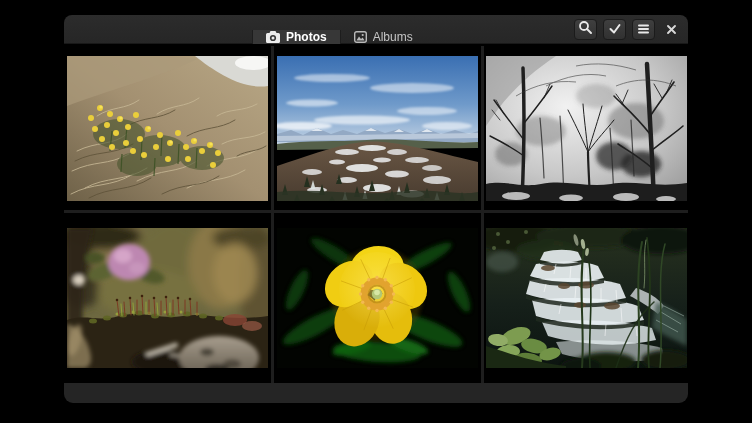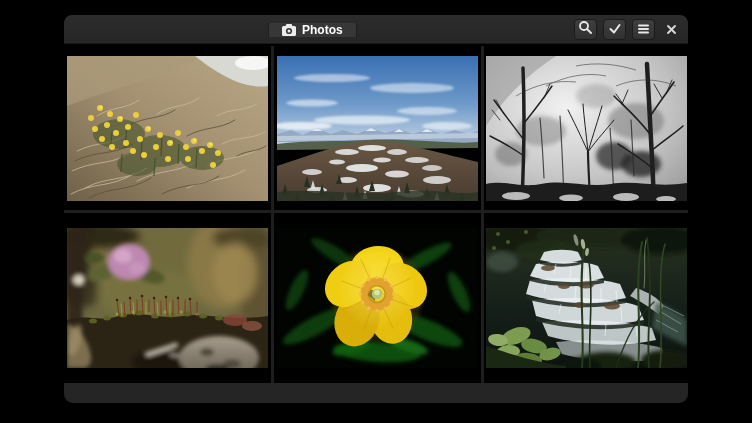--- a/index.html
+++ b/index.html
@@ -13,21 +13,21 @@
     position:absolute;left:64px;top:15px;width:624px;height:388px;
     border-radius:8px 8px 9px 9px;overflow:hidden;background:#000;
     box-shadow:0 3px 18px rgba(0,0,0,.9);
   }
   
   .headerbar{
     position:relative;height:29px;
     background:linear-gradient(#2c2c2c,var(--headerbar-bg,#262626));
     box-shadow:inset 0 -1px 0 #181818;
   }
-  .switcher{position:absolute;left:204px;top:0;height:100%;display:flex;align-items:center}
+  .switcher{position:absolute;left:188px;top:0;height:100%;display:flex;align-items:flex-end}
   .tab{
     display:flex;align-items:center;gap:6px;padding:0 13px;
     font-size:12px;color:var(--tab-text,#c4c4c4);white-space:nowrap;cursor:default;
   }
   .tab.active{
     background:var(--active-tab-bg,#373737);
     color:var(--tab-text-active,#fff);font-weight:700;
     border-left:1px solid #1d1d1d;border-right:1px solid #1d1d1d;
   }
   .tab .ic{display:flex;align-items:center}
@@ -63,20 +63,30 @@
       <div class="tab active">
         <span class="ic">
           <svg width="14" height="12" viewBox="0 0 14 12">
               <path fill="#ececec" d="M4.5,0 h5 l1,2 h2 a1.5,1.5 0 0 1 1.5,1.5 v7 a1.5,1.5 0 0 1 -1.5,1.5 h-11 A1.5,1.5 0 0 1 0,10.5 v-7 A1.5,1.5 0 0 1 1.5,2 h2 Z"></path>
               <circle cx="7" cy="7" r="3.1" fill="#373737"></circle>
               <circle cx="7" cy="7" r="1.5" fill="#ececec"></circle>
             </svg>
         </span>
         <span>Photos</span>
       </div>
+      <div class="tab">
+        <span class="ic">
+          <svg width="13" height="12" viewBox="0 0 13 12">
+              <rect x="0.7" y="0.7" width="11.6" height="10.6" rx="2" fill="none" stroke="#b9b9b9" stroke-width="1.4"></rect>
+              <circle cx="8.7" cy="4" r="1.1" fill="#b9b9b9"></circle>
+              <path d="M2.4,9.4 L5,5.6 L7,8 L8.6,6.6 L10.6,9.4 Z" fill="#b9b9b9"></path>
+            </svg>
+        </span>
+        <span>Albums</span>
+      </div>
     </div>
 
     <div class="actions">
       <div class="btn">
         <span>
           <svg width="15" height="15" viewBox="0 0 15 15">
               <circle cx="6" cy="6" r="4" fill="none" stroke="#e8e8e8" stroke-width="1.8"></circle>
               <line x1="9" y1="9" x2="13" y2="13" stroke="#e8e8e8" stroke-width="2" stroke-linecap="round"></line>
             </svg>
         </span>

